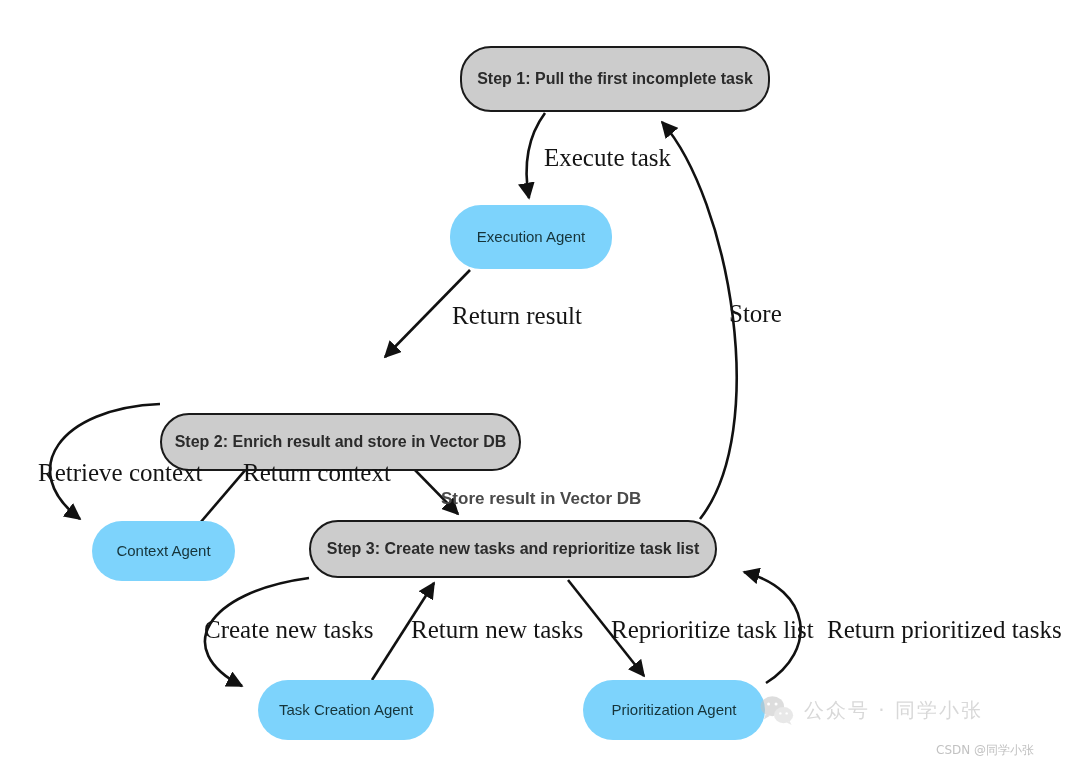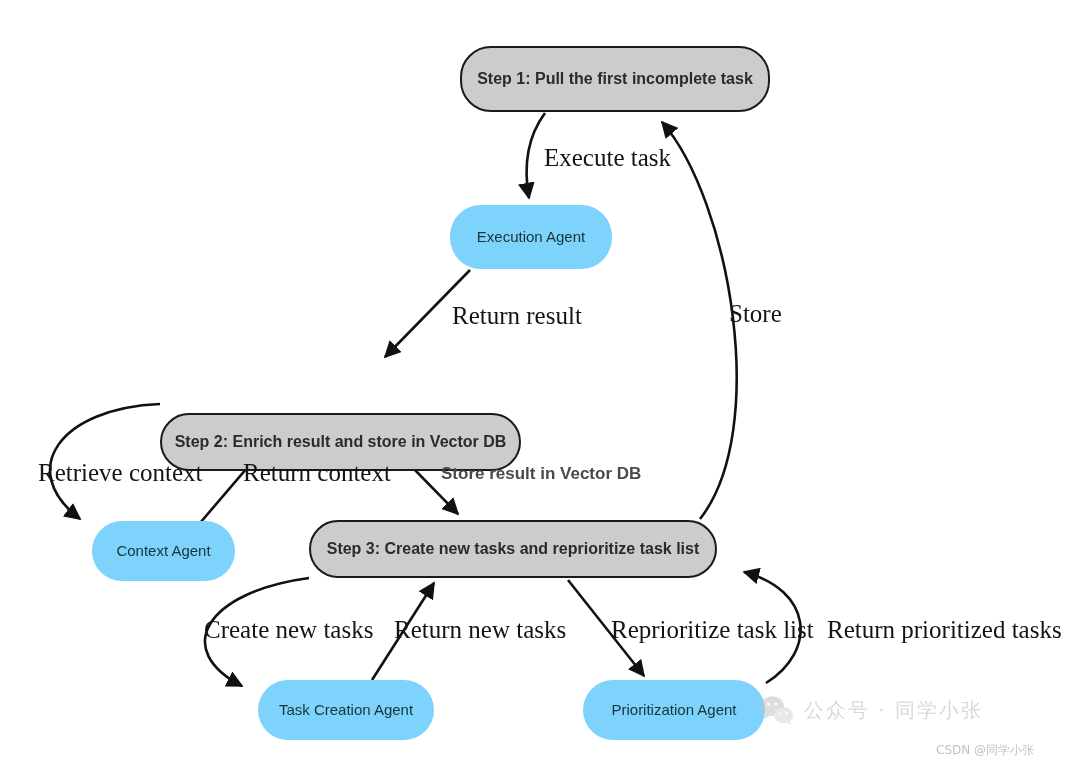--- a/index.html
+++ b/index.html
@@ -160,25 +160,25 @@
   </div>
 
   <div class="edge-label" style="left:544px; top:145px;">Execute task</div>
 
   <div class="edge-label" style="left:452px; top:303px;">Return result</div>
 
   <div class="edge-label" style="left:38px; top:460px;">Retrieve context</div>
 
   <div class="edge-label" style="left:243px; top:460px;">Return context</div>
 
-  <div class="edge-label sans-bold" style="left:441px; top:465px;">Store result in Vector DB</div>
+  <div class="edge-label sans-bold" style="left:441px; top:490px;">Store result in Vector DB</div>
 
   <div class="edge-label" style="left:204px; top:617px;">Create new tasks</div>
 
-  <div class="edge-label" style="left:394px; top:617px;">Return new tasks</div>
+  <div class="edge-label" style="left:411px; top:617px;">Return new tasks</div>
 
   <div class="edge-label" style="left:611px; top:617px;">Reprioritize task list</div>
 
   <div class="edge-label" style="left:827px; top:617px;">Return prioritized tasks</div>
 
   <div class="edge-label" style="left:729px; top:301px;">Store</div>
 
   <div id="watermark">
     <svg id="wechat-icon" viewBox="0 0 36 32" xmlns="http://www.w3.org/2000/svg">
       <ellipse cx="13" cy="12" rx="12.5" ry="10.6" fill="#c3c3c3"></ellipse>

